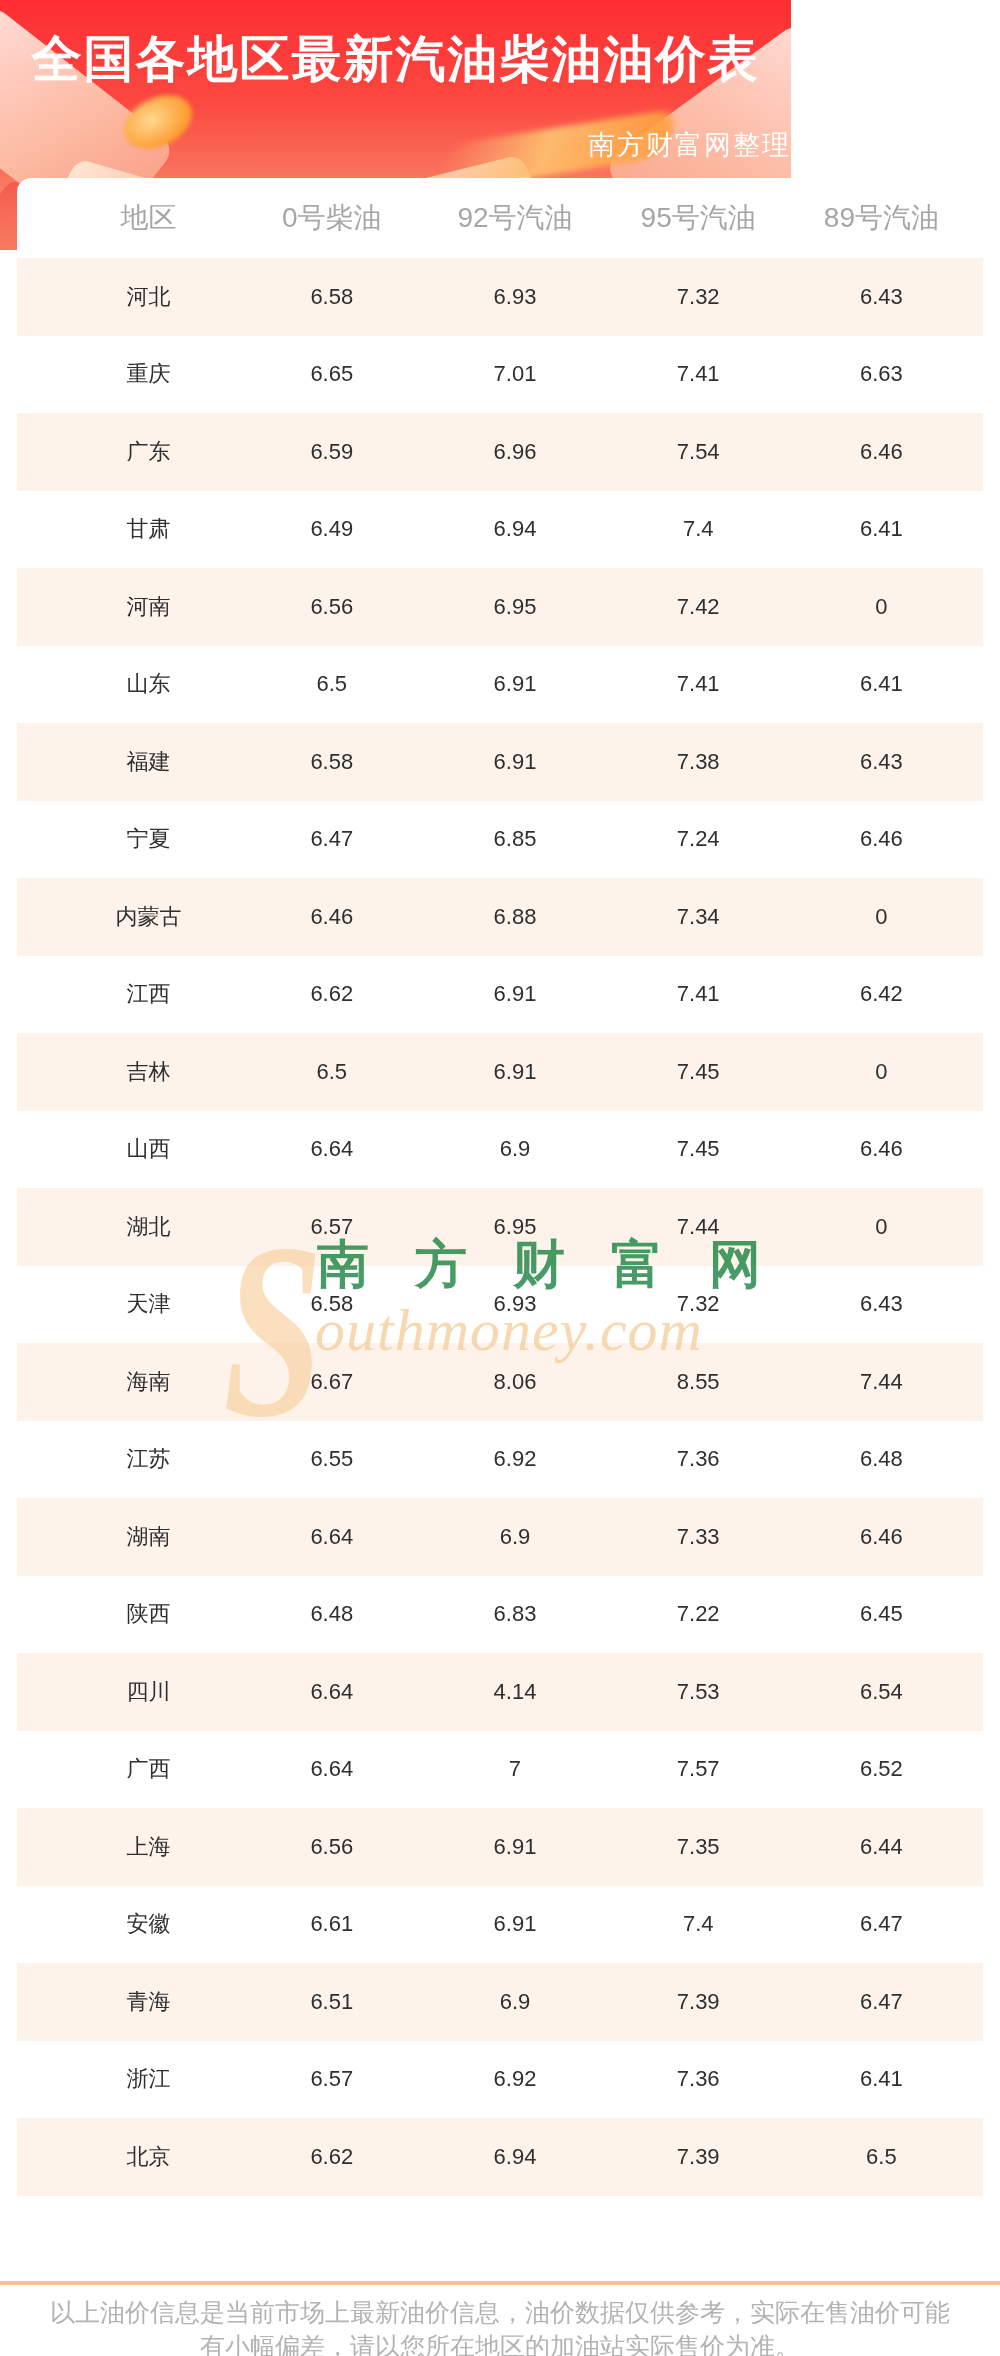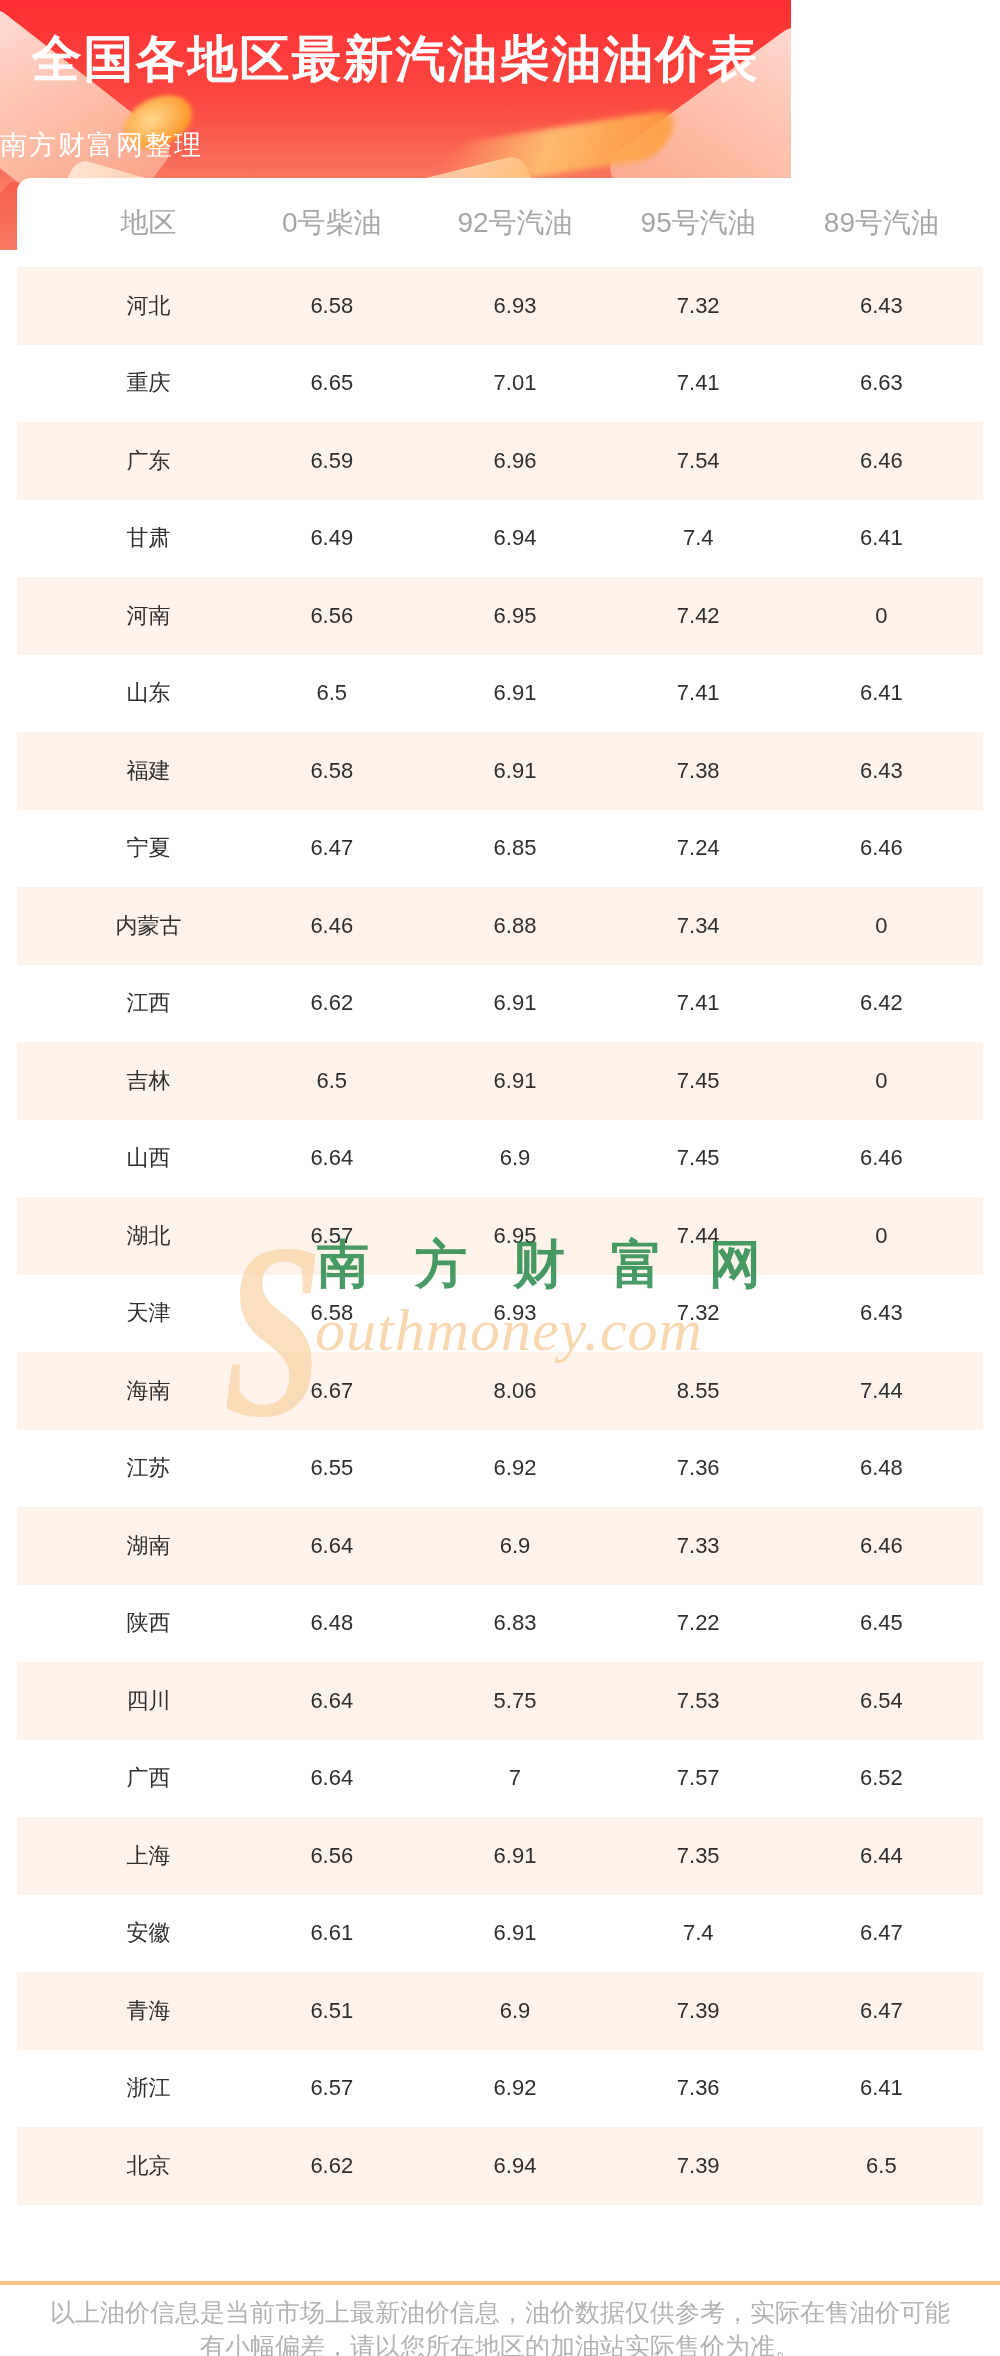--- a/index.html
+++ b/index.html
@@ -29,32 +29,32 @@
     background:linear-gradient(245deg,#ffeae3 0%,#fdc1a9 55%,#f9a286 100%);
     transform:rotate(-36deg);opacity:.92;}
   .decor-r2{right:250px;top:168px;width:140px;height:85px;border-radius:12px;
     background:linear-gradient(260deg,#ffe7d6 0%,#fccaa2 70%,#f8b089 100%);
     transform:rotate(-14deg) skewX(12deg);opacity:.9;}
   .decor-rstreak{right:118px;top:128px;width:235px;height:46px;border-radius:26px;
     background:linear-gradient(90deg,rgba(252,168,90,0) 0%,#fdba6e 45%,rgba(255,157,58,.85) 100%);
     transform:rotate(-9deg) skewX(-28deg);filter:blur(3px);}
   .hero-title{position:relative;z-index:2;padding-top:26px;text-align:center;
     color:#ffffff;font-size:50px;font-weight:700;letter-spacing:2px;}
-  .hero-sub{position:relative;z-index:2;margin-top:34px;text-align:left;
+  .hero-sub{position:relative;z-index:2;margin-top:34px;text-align:right;
     color:#ffffff;font-size:27px;letter-spacing:2px;}
   
   .card{
     position:relative;z-index:2;margin:-72px 17px 0 17px;background:#ffffff;
     border-radius:14px 14px 0 0;overflow:hidden;
   }
   .t-row{
     display:grid;grid-template-columns:repeat(5,1fr);
     align-items:center;padding:0 10px 0 40px;text-align:center;
   }
-  .t-head{height:89px;color:#a6a6a6;font-size:28px;}
+  .t-head{height:80px;color:#a6a6a6;font-size:28px;}
   .t-body .t-row{height:77.5px;color:#2f2f2f;font-size:22px;background:#ffffff;}
   .t-body .t-row:nth-child(odd){background:#fdf3ea;}
   .cell{white-space:nowrap;}
   
   .wm{position:absolute;z-index:3;pointer-events:none;white-space:nowrap;}
   .wm-s{left:206px;top:1028px;font-family:"Liberation Serif","DejaVu Serif",serif;
     font-style:italic;font-weight:700;font-size:250px;line-height:1;
     color:#f8d2a0;opacity:.68;transform:scaleX(.72);transform-origin:left top;}
   .wm-cn{left:300px;top:1052px;font-size:52px;font-weight:700;letter-spacing:46px;
     color:#15803d;opacity:.78;}
@@ -212,21 +212,21 @@
       <div class="t-row">
       <div class="cell">陕西</div>
       <div class="cell">6.48</div>
       <div class="cell">6.83</div>
       <div class="cell">7.22</div>
       <div class="cell">6.45</div>
     </div>
       <div class="t-row">
       <div class="cell">四川</div>
       <div class="cell">6.64</div>
-      <div class="cell">5.75</div>
+      <div class="cell">4.14</div>
       <div class="cell">7.53</div>
       <div class="cell">6.54</div>
     </div>
       <div class="t-row">
       <div class="cell">广西</div>
       <div class="cell">6.64</div>
       <div class="cell">7</div>
       <div class="cell">7.57</div>
       <div class="cell">6.52</div>
     </div>

